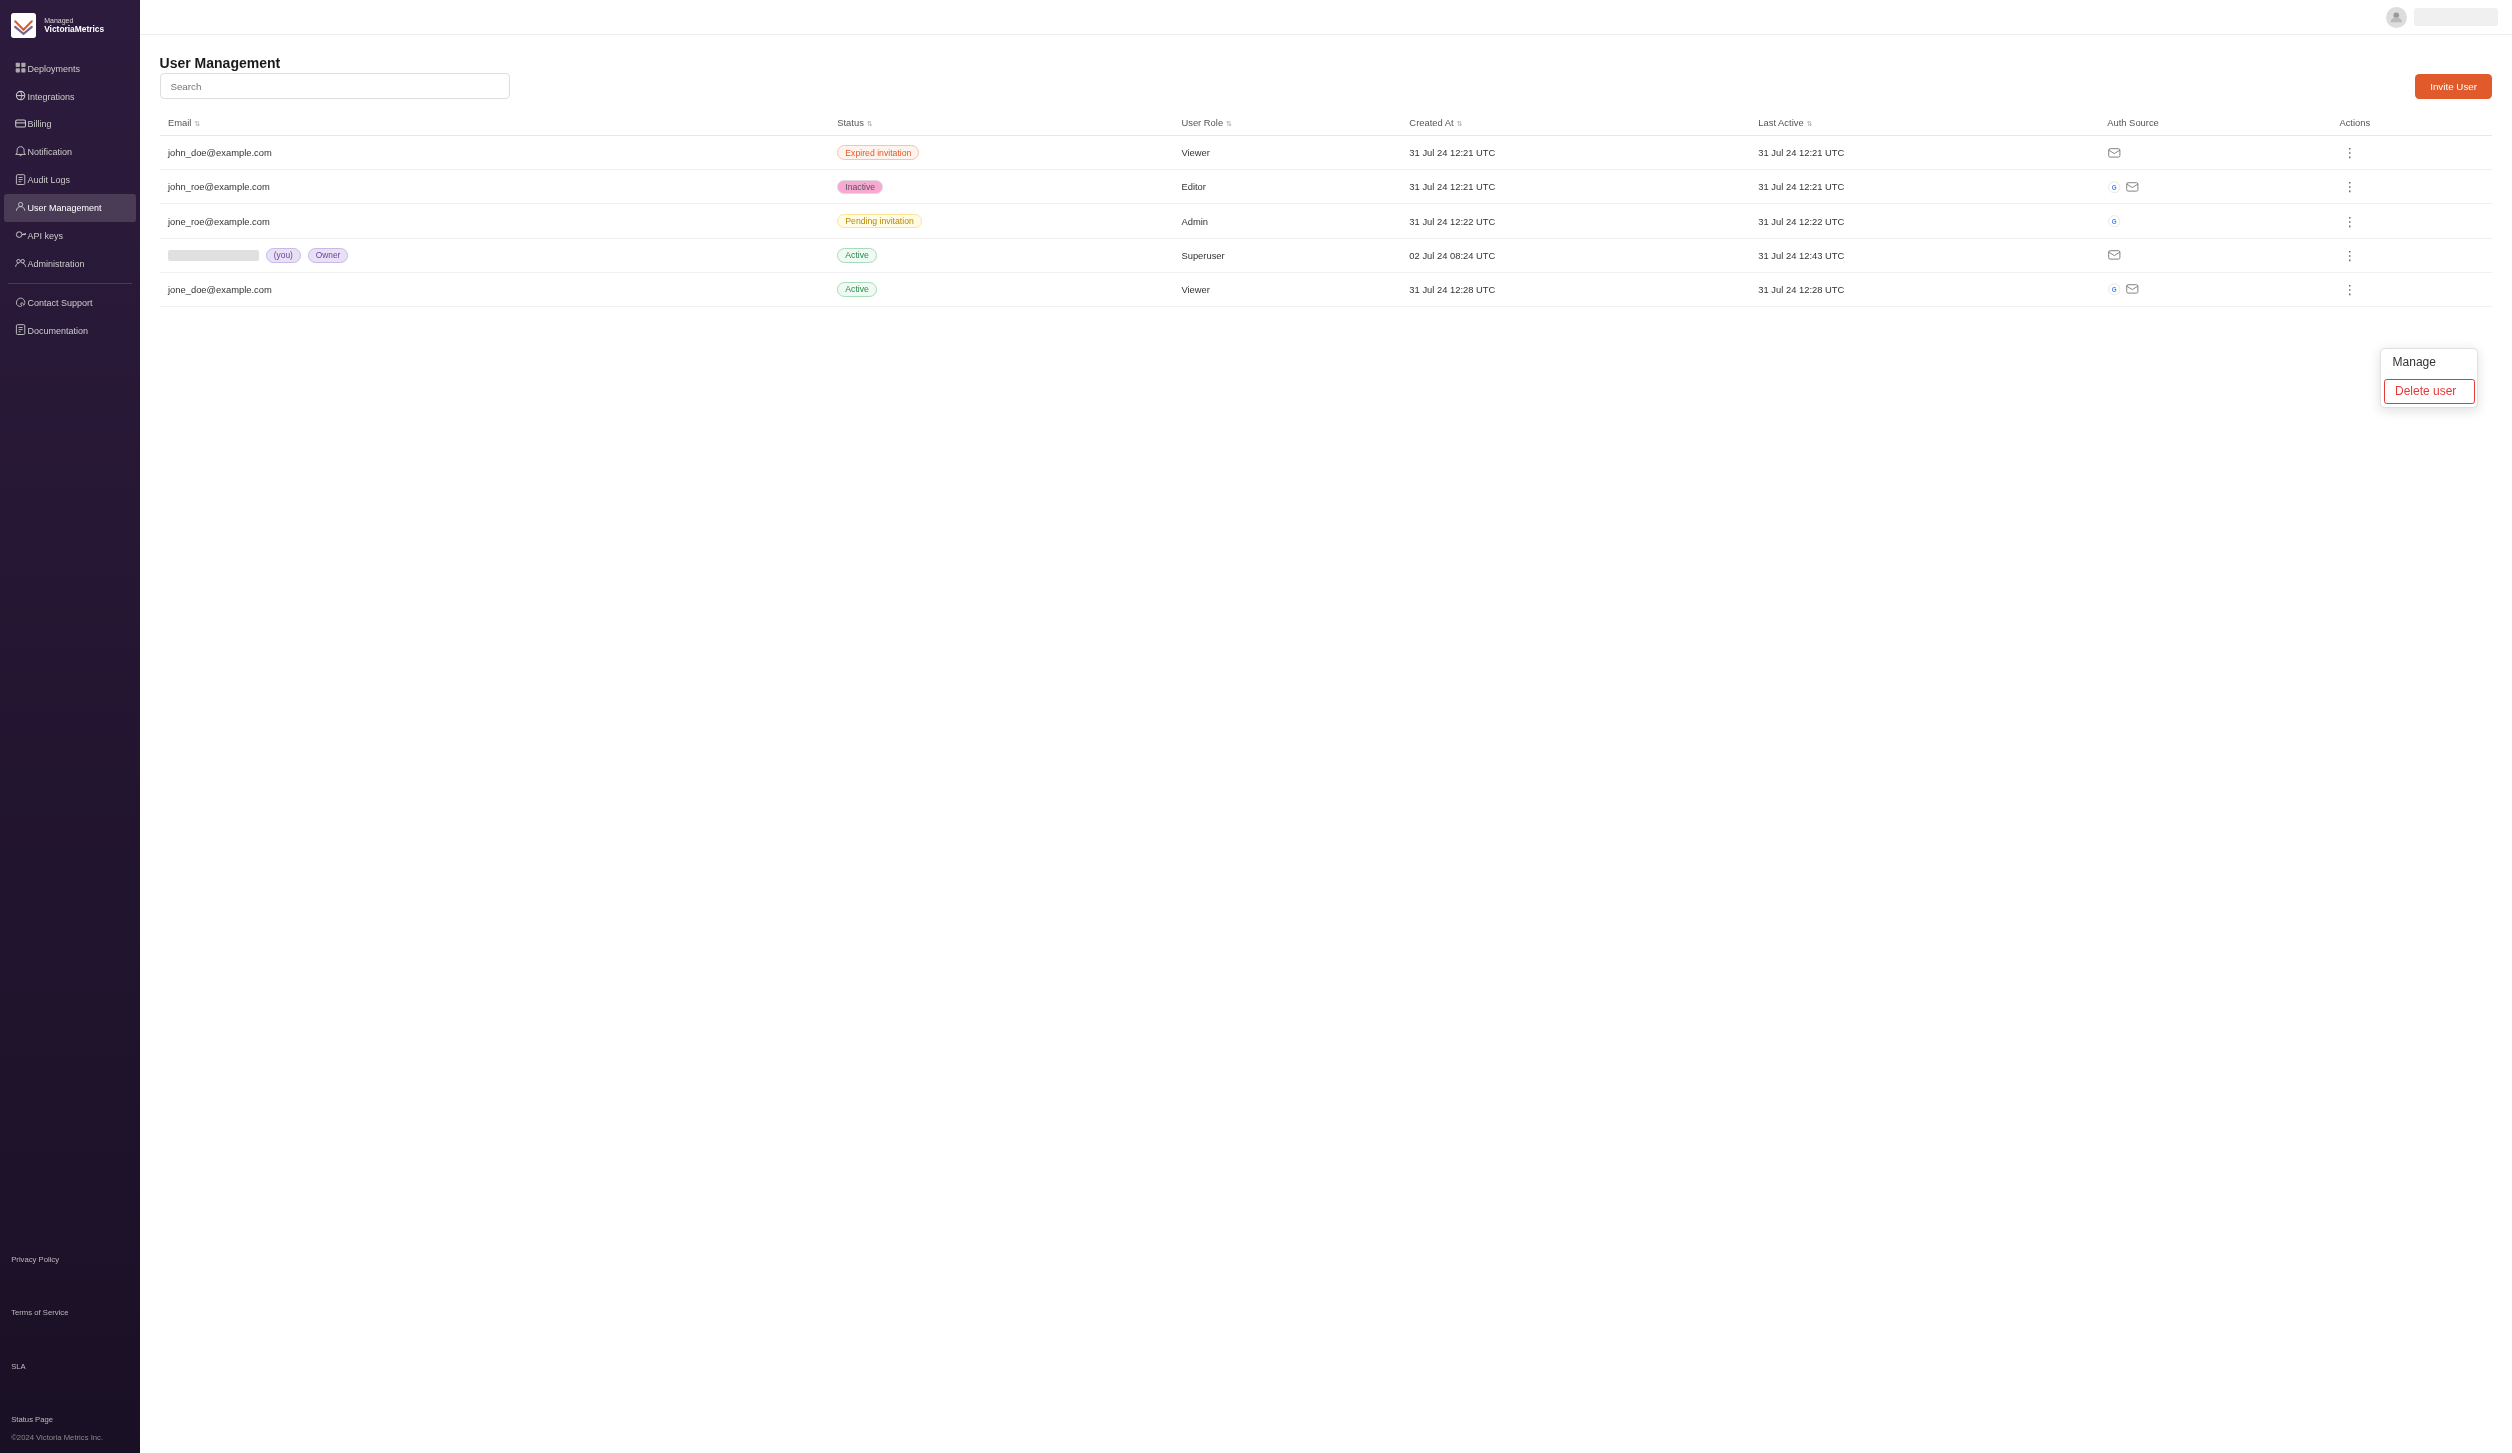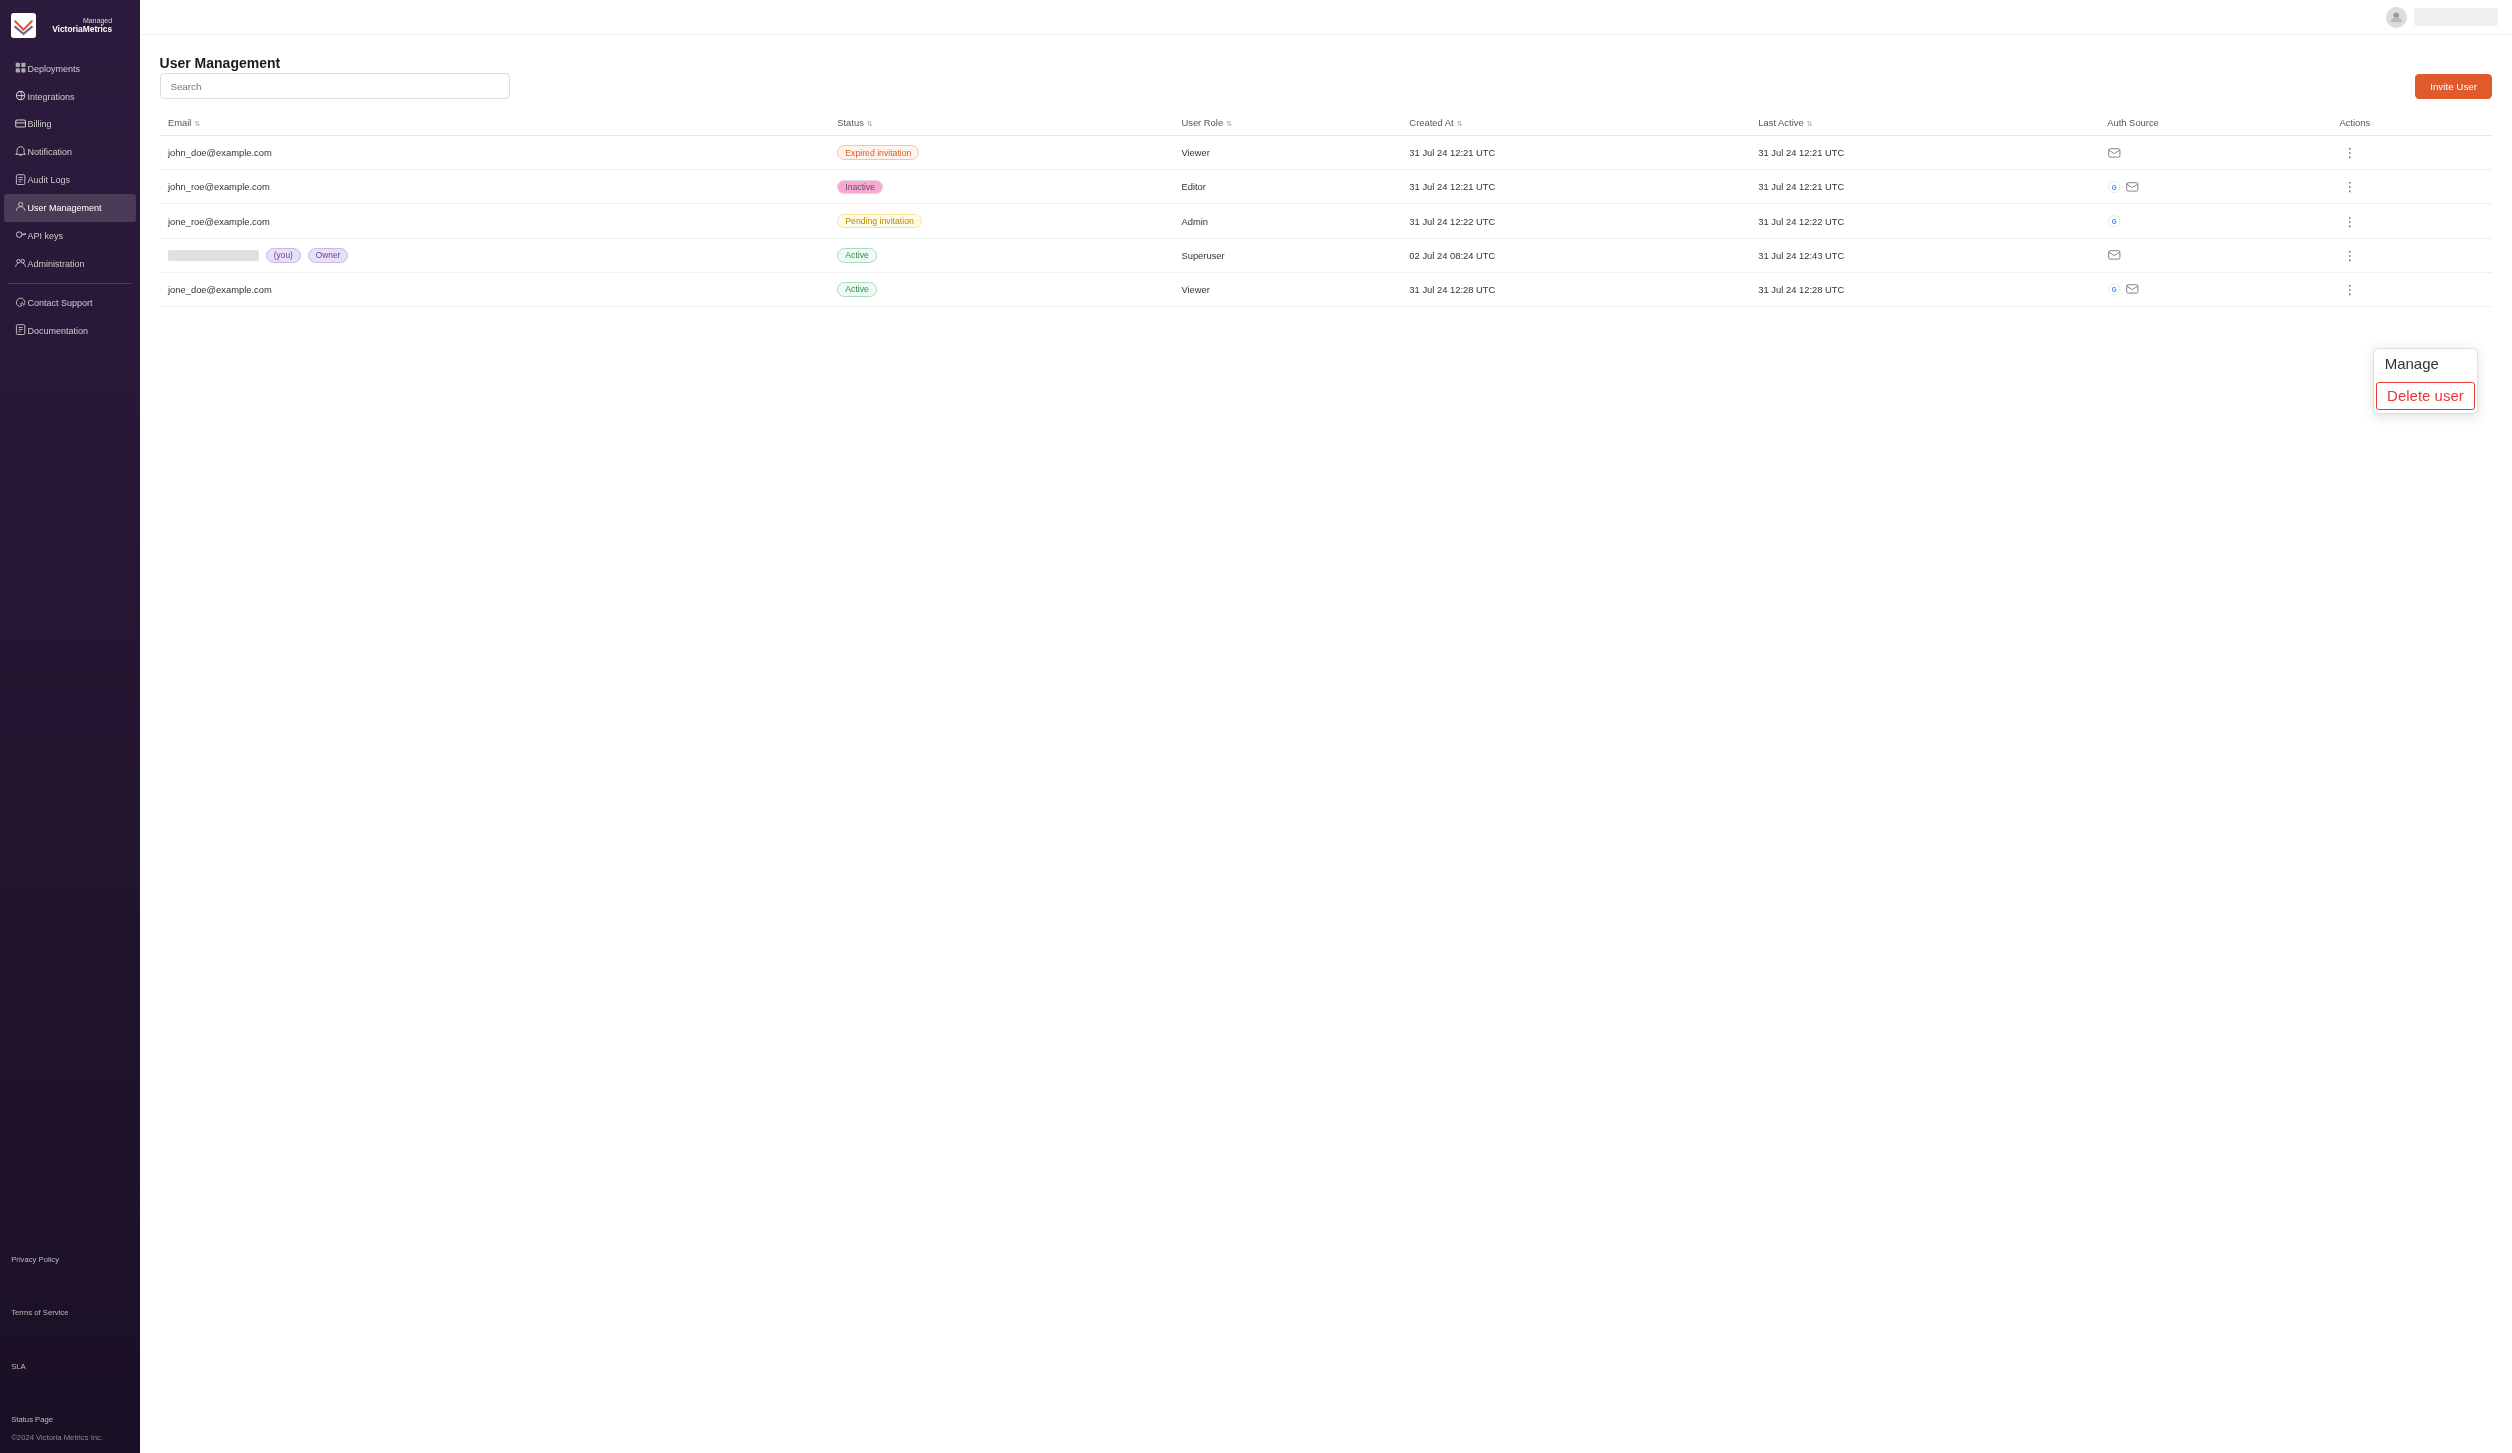--- a/index.html
+++ b/index.html
@@ -13,22 +13,21 @@
       display: flex;
       flex-direction: column;
       color: #fff;
       height: 100vh;
       overflow-y: auto;
     }
     .sidebar-logo {
       padding: 12.6px 11.2px 11.2px;
       display: flex;
       align-items: center;
-      gap: 16px;
-      text-align: right;
+      gap: 8px;
     }
     .logo-icon {
       width: 25px;
       height: 25px;
       flex-shrink: 0;
     }
     .sidebar-nav {
       flex: 1;
       padding: 5.6px 0;
     }
@@ -224,21 +223,21 @@
       border: 0.7px solid #e0e0e0;
       border-radius: 4.2px;
       box-shadow: 0 2.8px 11.2px rgba(0,0,0,0.12);
       z-index: 100;
       min-width: 98px;
       overflow: visible;
     }
     .context-menu-item {
       padding: 6.3px 11.2px;
       cursor: pointer;
-      font-size: 15px;
+      font-size: 12px;
       color: #333;
     }
     .context-menu-item.danger { color: #e53935; border: 1px solid #e53935; border-radius: 2.8px; margin: 2.8px; padding: 4.9px 9.8px; }
   </style>
 </head>
 <body>
 
 <div class="sidebar">
   <div class="sidebar-logo">
     <svg class="logo-icon" viewBox="0 0 36 36">

